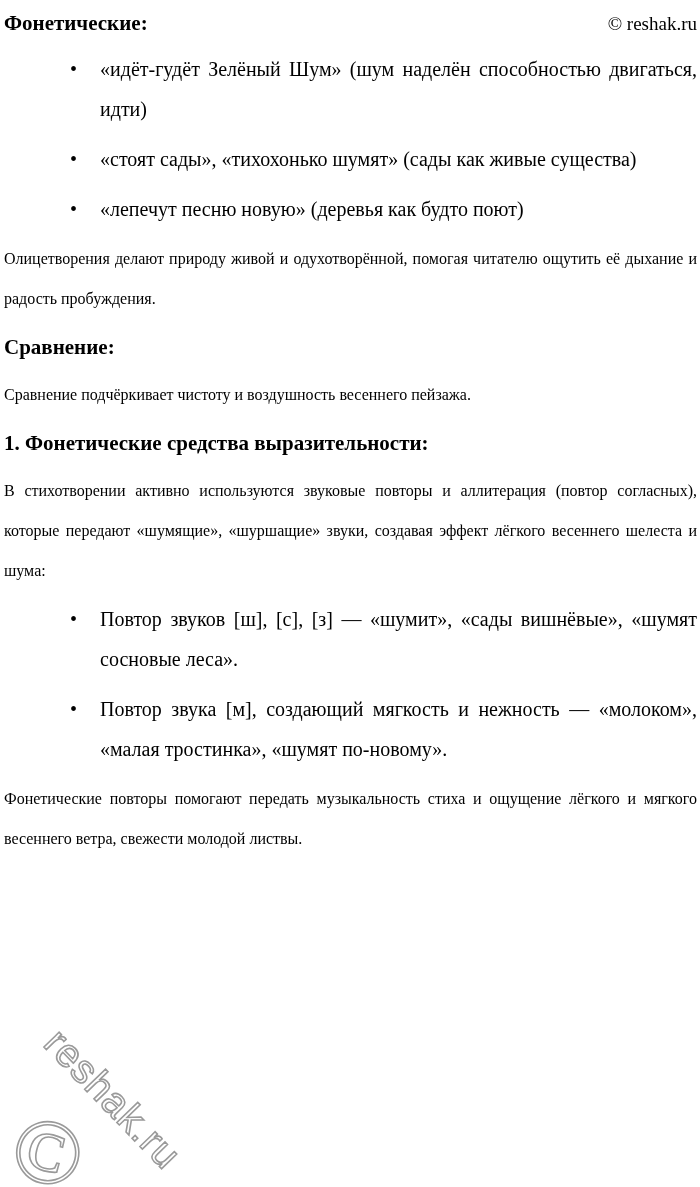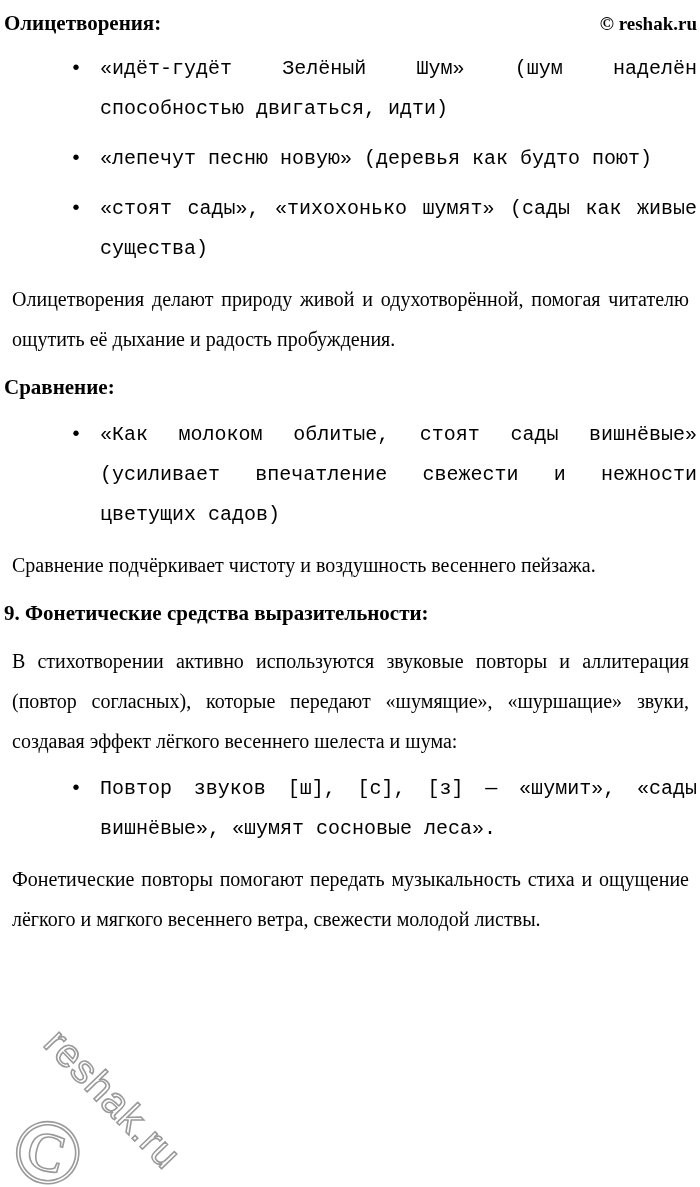--- a/index.html
+++ b/index.html
@@ -29,34 +29,33 @@
     font-weight: bold;
     line-height: 40px;
     margin: 0 0;
   }
   .heading.first {
     margin: 0;
     line-height: 34px;
   }
   .copyright {
     font-size: 19px;
-    font-weight: bold;
+    font-weight: normal;
     white-space: nowrap;
   }
   p.body-text {
-    font-size: 20px;
+    font-size: 16px;
     line-height: 40px;
     text-align: justify;
-    margin: 8px 8px;
+    margin: 8px 0;
   }
   ul.bullets {
     list-style: none;
     margin: 8px 0;
     padding: 0;
-    font-family: Liberation Mono, monospace;
   }
   ul.bullets li {
     position: relative;
     padding-left: 96px;
     margin: 0 0 10px 0;
     font-size: 20px;
     line-height: 40px;
     text-align: justify;
   }
   ul.bullets li::before {
@@ -75,46 +74,44 @@
     pointer-events: none;
     z-index: 5;
   }
 </style>
 </head>
 <body>
 
 <div class="doc">
 
   <div class="doc-header">
-    <div class="heading first">Олицетворения:</div>
+    <div class="heading first">Фонетические:</div>
     <div class="copyright">© reshak.ru</div>
   </div>
 
   <ul class="bullets">
     <li>«идёт-гудёт Зелёный Шум» (шум наделён способностью двигаться, идти)</li>
+    <li>«стоят сады», «тихохонько шумят» (сады как живые существа)</li>
     <li>«лепечут песню новую» (деревья как будто поют)</li>
-    <li>«стоят сады», «тихохонько шумят» (сады как живые существа)</li>
   </ul>
 
   <p class="body-text">Олицетворения делают природу живой и одухотворённой, помогая читателю ощутить её дыхание и радость пробуждения.</p>
 
   <div class="heading">Сравнение:</div>
 
-  <ul class="bullets">
-    <li>«Как молоком облитые, стоят сады вишнёвые» (усиливает впечатление свежести и нежности цветущих садов)</li>
-  </ul>
 
   <p class="body-text">Сравнение подчёркивает чистоту и воздушность весеннего пейзажа.</p>
 
-  <div class="heading">9. Фонетические средства выразительности:</div>
+  <div class="heading">1. Фонетические средства выразительности:</div>
 
   <p class="body-text">В стихотворении активно используются звуковые повторы и аллитерация (повтор согласных), которые передают «шумящие», «шуршащие» звуки, создавая эффект лёгкого весеннего шелеста и шума:</p>
 
   <ul class="bullets">
     <li>Повтор звуков [ш], [с], [з] — «шумит», «сады вишнёвые», «шумят сосновые леса».</li>
+    <li>Повтор звука [м], создающий мягкость и нежность — «молоком», «малая тростинка», «шумят по-новому».</li>
   </ul>
 
   <p class="body-text">Фонетические повторы помогают передать музыкальность стиха и ощущение лёгкого и мягкого весеннего ветра, свежести молодой листвы.</p>
 
 </div>
 
 <svg class="watermark" width="230" height="180" viewBox="0 0 230 180" xmlns="http://www.w3.org/2000/svg">
   <text x="42" y="30" transform="rotate(46 42 30)" font-family="Liberation Sans, DejaVu Sans, sans-serif" font-size="40" letter-spacing="1" fill="rgba(255,255,255,0.8)" stroke="#9a9a9a" stroke-width="1.6">reshak.ru</text>
   <text x="12" y="166" transform="rotate(14 40 140)" font-family="Liberation Serif, DejaVu Serif, serif" font-size="92" fill="rgba(255,255,255,0.8)" stroke="#9a9a9a" stroke-width="1.6">©</text>
 </svg>

